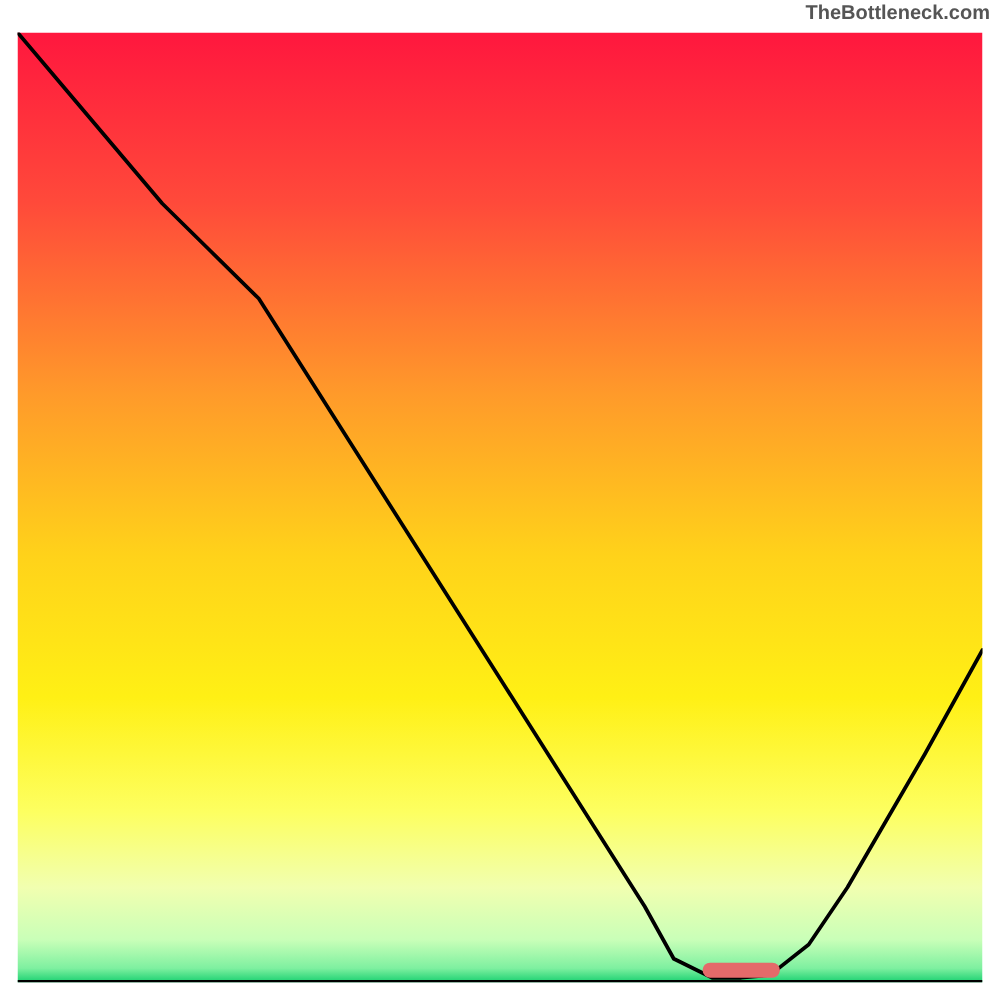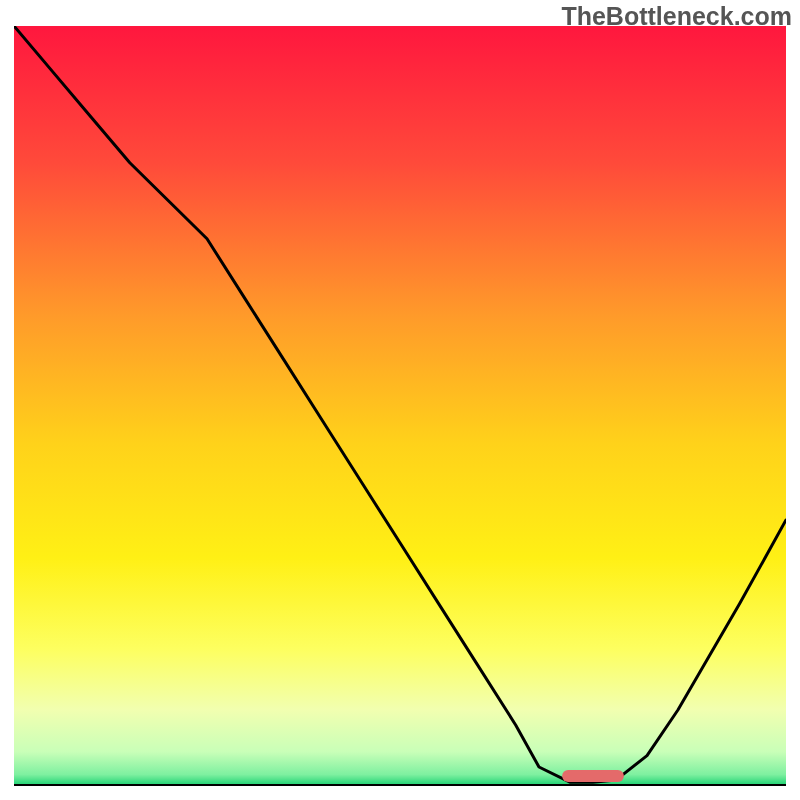--- a/index.html
+++ b/index.html
@@ -8,21 +8,21 @@
     height: 800px;
     background: #ffffff;
     font-family: Arial, Helvetica, sans-serif;
     position: relative;
     overflow: hidden;
   }
   .watermark {
     position: absolute;
     top: 2px;
     right: 8px;
-    font-size: 25px;
+    font-size: 16px;
     font-weight: bold;
     color: #555555;
     z-index: 10;
   }
   .plot-wrap {
     position: absolute;
     left: 14px;
     top: 26px;
     width: 772px;
     height: 760px;

